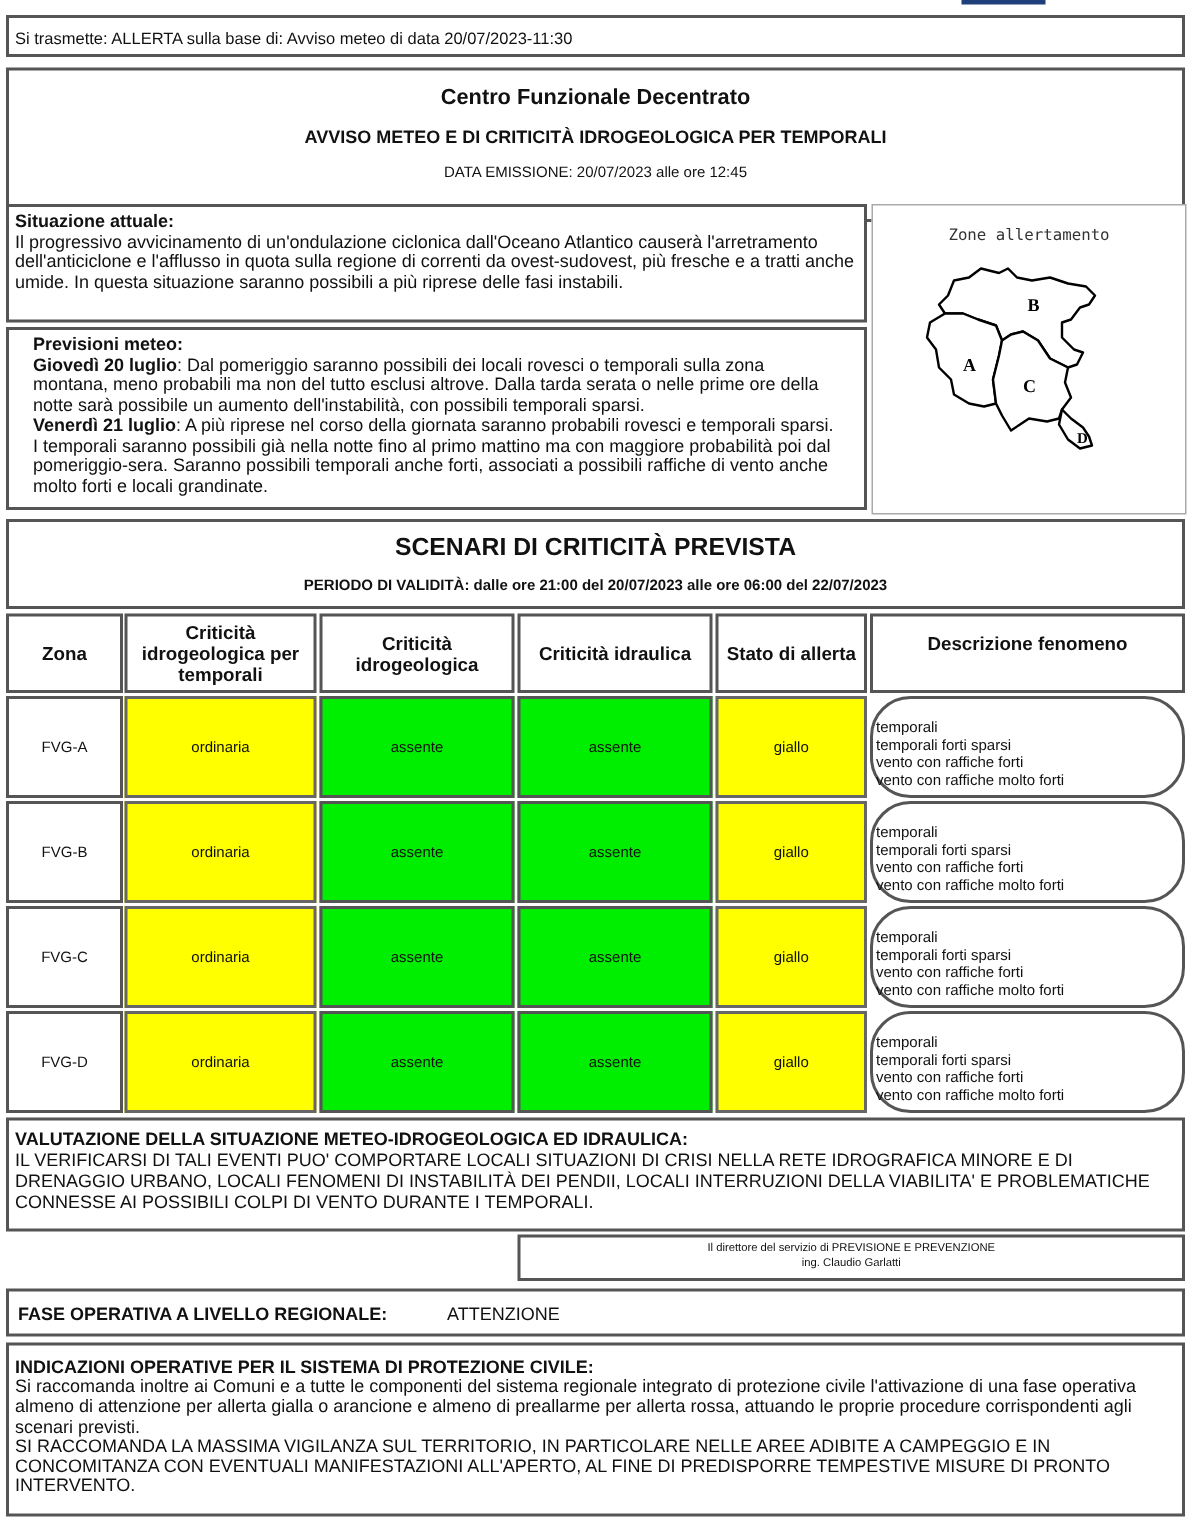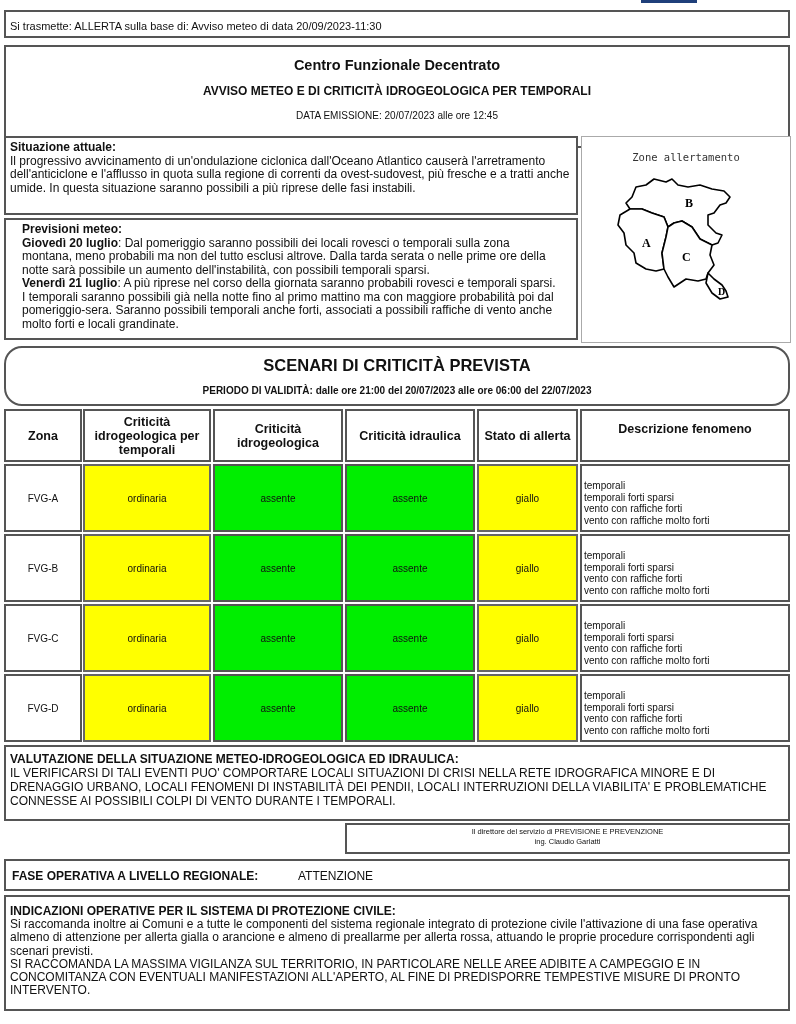--- a/index.html
+++ b/index.html
@@ -17,50 +17,50 @@
   #header .h3 { position: absolute; left: 0; right: 0; top: 63px; font-size: 10px; }
 
   #situazione { left: 4px; top: 136px; width: 574px; height: 79px; padding: 3px 4px; font-size: 12px; line-height: 13.5px; }
   #previsioni { left: 4px; top: 218px; width: 574px; height: 122px; padding: 3px 16px; font-size: 12px; line-height: 13.5px; }
   .sec-title { font-weight: bold; }
 
   #mappa { left: 581px; top: 136px; width: 210px; height: 207px; border-color: #aaa; border-width: 1px; }
   #mappa .cap { position: absolute; left: 0; right: 0; top: 14px; text-align: center; font-family: "DejaVu Sans Mono", monospace; font-size: 10.5px; color: #333; }
   #mappa svg { position: absolute; left: 34px; top: 36px; }
 
-  #scenari { left: 4px; top: 346px; width: 786px; height: 60px; text-align: center; border-radius: 18px; }
+  #scenari { left: 4px; top: 346px; width: 786px; height: 60px; text-align: center; }
   #scenari .t1 { position: absolute; left: 0; right: 0; top: 8px; font-size: 16.5px; font-weight: bold; }
   #scenari .t2 { position: absolute; left: 0; right: 0; top: 37px; font-size: 10px; font-weight: bold; }
 
   .cell { position: absolute; border: 2px solid #555; display: flex; align-items: center; justify-content: center; text-align: center; }
   .hcell { font-size: 12.5px; font-weight: bold; line-height: 14px; background: #fff; }
   .dcell { font-size: 10px; }
   .yellow { background: #ffff00; border-color: #666; }
   .green { background: #00ee00; border-color: #555; }
   .white { background: #fff; }
-  .desc { justify-content: flex-start; text-align: left; padding-left: 2px; font-size: 10px; line-height: 11.7px; flex-direction: column; align-items: flex-start; }
+  .desc { justify-content: flex-start; text-align: left; padding-left: 2px; font-size: 10px; line-height: 11.7px; flex-direction: column; align-items: flex-start; border-radius: 27px; }
 
   #valutazione { left: 4px; top: 745px; width: 786px; height: 76px; padding: 5px 4px; font-size: 12px; line-height: 14px; }
   #valutazione .sec-title { font-size: 12px; }
 
   #firma { left: 345px; top: 823px; width: 445px; height: 31px; text-align: center; font-size: 7.5px; line-height: 10px; padding-top: 2px; }
 
   #fase { left: 4px; top: 859px; width: 786px; height: 32px; font-size: 12px; }
   #fase .lbl { position: absolute; left: 6px; top: 8px; font-weight: bold; }
   #fase .val { position: absolute; left: 292px; top: 8px; }
 
   #indicazioni { left: 4px; top: 895px; width: 786px; height: 116px; padding: 8px 4px; font-size: 12px; line-height: 13.2px; }
 </style>
 </head>
 <body>
 
 <div class="topstrip-tab"></div>
 
 <div class="box" id="trasmette">
-  <span>Si trasmette: ALLERTA sulla base di: Avviso meteo di data 20/09/2023-11:30</span>
+  <span>Si trasmette: ALLERTA sulla base di: Avviso meteo di data 20/07/2023-11:30</span>
 </div>
 
 <div class="box" id="header">
   <div class="h1">Centro Funzionale Decentrato</div>
   <div class="h2">AVVISO METEO E DI CRITICITÀ IDROGEOLOGICA PER TEMPORALI</div>
   <div class="h3">DATA EMISSIONE: 20/07/2023 alle ore 12:45</div>
 </div>
 
 <div class="box" id="situazione">
   <div class="sec-title">Situazione attuale:</div>

